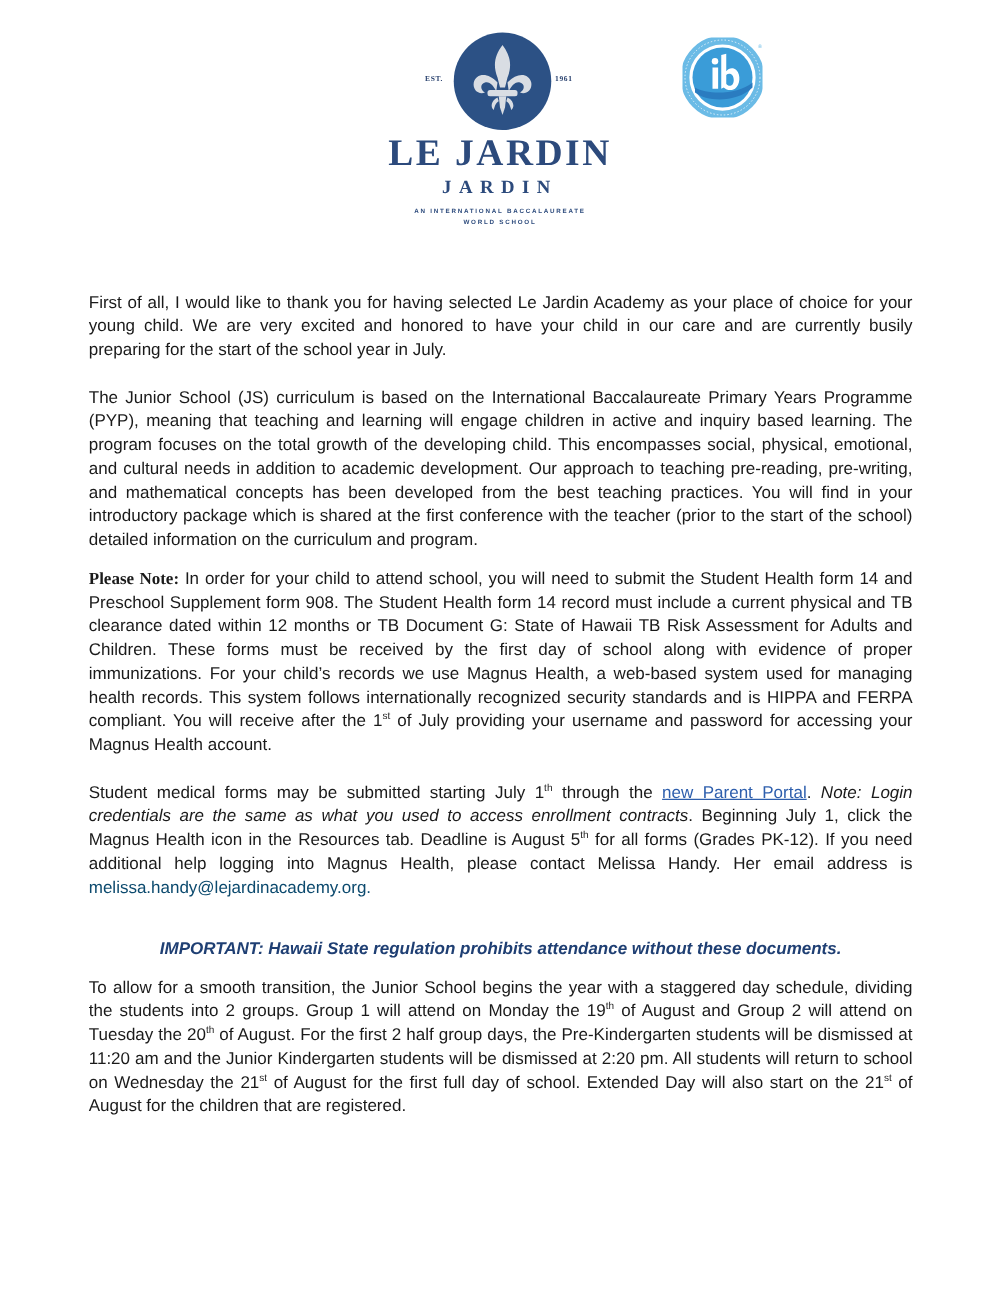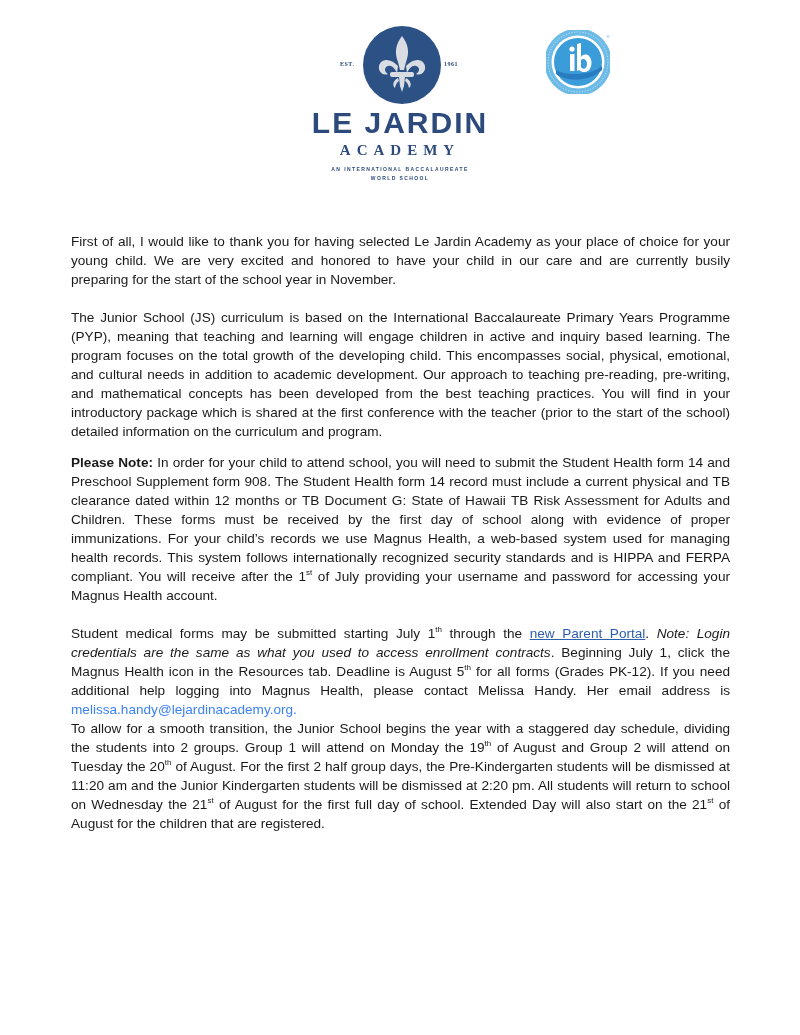--- a/index.html
+++ b/index.html
@@ -15,21 +15,21 @@
     }
     .crest svg { position: absolute; left: 0; top: 0; }
     .est, .year {
       position: absolute; top: 37px; font-family: "Liberation Serif", serif;
       font-size: 6px; letter-spacing: 0.5px; color: #2c4470; font-weight: bold;
     }
     .est { left: 40px; }
     .year { left: 144px; }
     .ljname {
       position: absolute; left: 0; top: 84px; width: 200px; text-align: center;
-      font-family: Liberation Sans, sans-serif; font-size: 30px; letter-spacing: 2px;
+      font-family: Liberation Serif, serif; font-size: 30px; letter-spacing: 2px;
       color: #2c4a7c; font-weight: bold; line-height: 30px;
     }
     .academy {
       position: absolute; left: 0; top: 118px; width: 200px; text-align: center;
       font-family: "Liberation Serif", serif; font-size: 15px; letter-spacing: 6px;
       color: #2c4a7c; font-weight: bold;
     }
     .tagline {
       position: absolute; left: 0; top: 141px; width: 200px; text-align: center;
       font-family: "Liberation Sans", sans-serif; font-size: 5px; letter-spacing: 1.4px;
@@ -40,24 +40,24 @@
     .content {
       position: absolute; left: 71px; top: 232px; width: 659px;
       font-size: 13.6px; line-height: 19px; color: #1a1a1a;
     }
     .content p { margin: 0; text-align: justify; }
     .date { margin-bottom: 12px !important; }
     .greet { margin-bottom: 12px !important; }
     .p-gap { margin-bottom: 19px !important; }
     .p-gap-small { margin-bottom: 12px !important; }
     sup { font-size: 8px; line-height: 0; vertical-align: super; }
-    .bold { font-weight: bold; }
+    .bold { font-weight: bold; font-family: Liberation Serif, serif; }
     .section-head { color: #1f3f73; font-weight: bold; }
     .link { color: #2e5fad; text-decoration: underline; }
-    .email { color: #3b82f6; }
+    .email { color: #0c4a6e; }
     .important {
       text-align: center !important; color: #1f3f73; font-weight: bold; font-style: italic;
       margin-top: 30px !important; margin-bottom: 12px !important;
     }
   </style>
 </head>
 <body>
 
 <div>
   <div class="logo-wrap">
@@ -70,21 +70,21 @@
           <path d="M43 40 C50 32 60 32 62 40 C63 46 58 50 53 48 C57 46 57 41 53 40 C49 39 46 43 44 47 Z"></path>
           <rect x="27" y="46" width="24" height="5" rx="2"></rect>
           <path d="M36 51 L42 51 L41 60 L39 66 L37 60 Z"></path>
           <path d="M35 52 C30 54 29 60 32 62 C33 58 34 56 36 55 Z"></path>
           <path d="M43 52 C48 54 49 60 46 62 C45 58 44 56 42 55 Z"></path>
         </g>
       </svg>
     </div>
     <span class="year">1961</span>
     <div class="ljname">LE JARDIN</div>
-    <div class="academy">ACADEMY</div>
+    <div class="academy">JARDIN</div>
     <div class="tagline">
       <div>AN INTERNATIONAL BACCALAUREATE</div>
       <div>WORLD SCHOOL</div>
     </div>
   </div>
 
   <div class="ib-logo">
     <svg width="64" height="64" viewBox="0 0 64 64">
       <circle cx="32" cy="32" r="30" fill="none" stroke="#6bbbe6" stroke-width="7"></circle>
       <circle cx="32" cy="32" r="30" fill="none" stroke="#ffffff" stroke-width="0.6" stroke-dasharray="1.2 1.6"></circle>
@@ -92,22 +92,23 @@
       <path d="M10 40 C20 46 44 46 56 36 L56 40 C44 52 20 52 10 44 Z" fill="#2a7cc0"></path>
       <circle cx="26" cy="19" r="2.6" fill="#ffffff"></circle>
       <rect x="24" y="24" width="4.5" height="17" fill="#ffffff"></rect>
       <path d="M31 14 L35 13 L35 27 C37 24 41 24 43 26 C47 30 46 38 42 41 C39 43 35 42 33 40 L31 41 Z M35 30 L35 37 C37 40 41 39 41 34 C41 29 37 28 35 30 Z" fill="#ffffff"></path>
       <text x="60" y="8" font-size="4" fill="#6bbbe6" font-family="DejaVu Sans, sans-serif">®</text>
     </svg>
   </div>
 </div>
 
 <div class="content">
-  <p class="p-gap">First of all, I would like to thank you for having selected Le Jardin Academy as your place of choice for your young child.  We are very excited and honored to have your child in our care and are currently busily preparing for the start of the school year in November.</p>
+  <p class="p-gap">First of all, I would like to thank you for having selected Le Jardin Academy as your place of choice for your young child.  We are very excited and honored to have your child in our care and are currently busily preparing for the start of the school year in July.</p>
   <p class="p-gap-small">The Junior School (JS) curriculum is based on the International Baccalaureate Primary Years Programme (PYP), meaning that teaching and learning will engage children in active and inquiry based learning. The program focuses on the total growth of the developing child. This encompasses social, physical, emotional, and cultural needs in addition to academic development.  Our approach to teaching pre-reading, pre-writing, and mathematical concepts has been developed from the best teaching practices.  You will find in your introductory package which is shared at the first conference with the teacher (prior to the start of the school) detailed information on the curriculum and program.</p>
 
   <p class="p-gap"><span class="bold">Please Note:</span><span> In order for your child to attend school, you will need to submit the Student Health form 14 and Preschool Supplement form 908.  The Student Health form 14 record must include a current physical and TB clearance dated within 12 months or TB Document G: State of Hawaii TB Risk Assessment for Adults and Children. These forms must be received by the first day of school along with evidence of proper immunizations.  For your child’s records we use Magnus Health, a web-based system used for managing health records. This system follows internationally recognized security standards and is HIPPA and FERPA compliant. You will receive after the 1</span><sup>st</sup><span> of July providing your username and password for accessing your Magnus Health account.</span></p>
 
   <p><span>Student medical forms may be submitted starting July 1</span><sup>th</sup><span> through the </span><a class="link">new Parent Portal</a><span>. </span><i>Note: Login credentials are the same as what you used to access enrollment contracts</i><span>. Beginning July 1, click the Magnus Health icon in the Resources tab. Deadline is August 5</span><sup>th</sup><span> for all forms (Grades PK-12).  If you need additional help logging into Magnus Health, please contact Melissa Handy. Her email address is </span><a class="email">melissa.handy@lejardinacademy.org</a><span class="email">.</span></p>
 
+  <p class="important">IMPORTANT: Hawaii State regulation prohibits attendance without these documents.</p>
 
   <p><span>To allow for a smooth transition, the Junior School begins the year with a staggered day schedule, dividing the students into 2 groups.  Group 1 will attend on Monday the 19</span><sup>th</sup><span> of August and Group 2 will attend on Tuesday the 20</span><sup>th</sup><span> of August.  For the first 2 half group days, the Pre-Kindergarten students will be dismissed at 11:20 am and the Junior Kindergarten students will be dismissed at 2:20 pm.  All students will return to school on Wednesday the 21</span><sup>st</sup><span> of August for the first full day of school. Extended Day will also start on the 21</span><sup>st</sup><span> of August for the children that are registered.</span></p>
 </div>
 
 </body></html>

